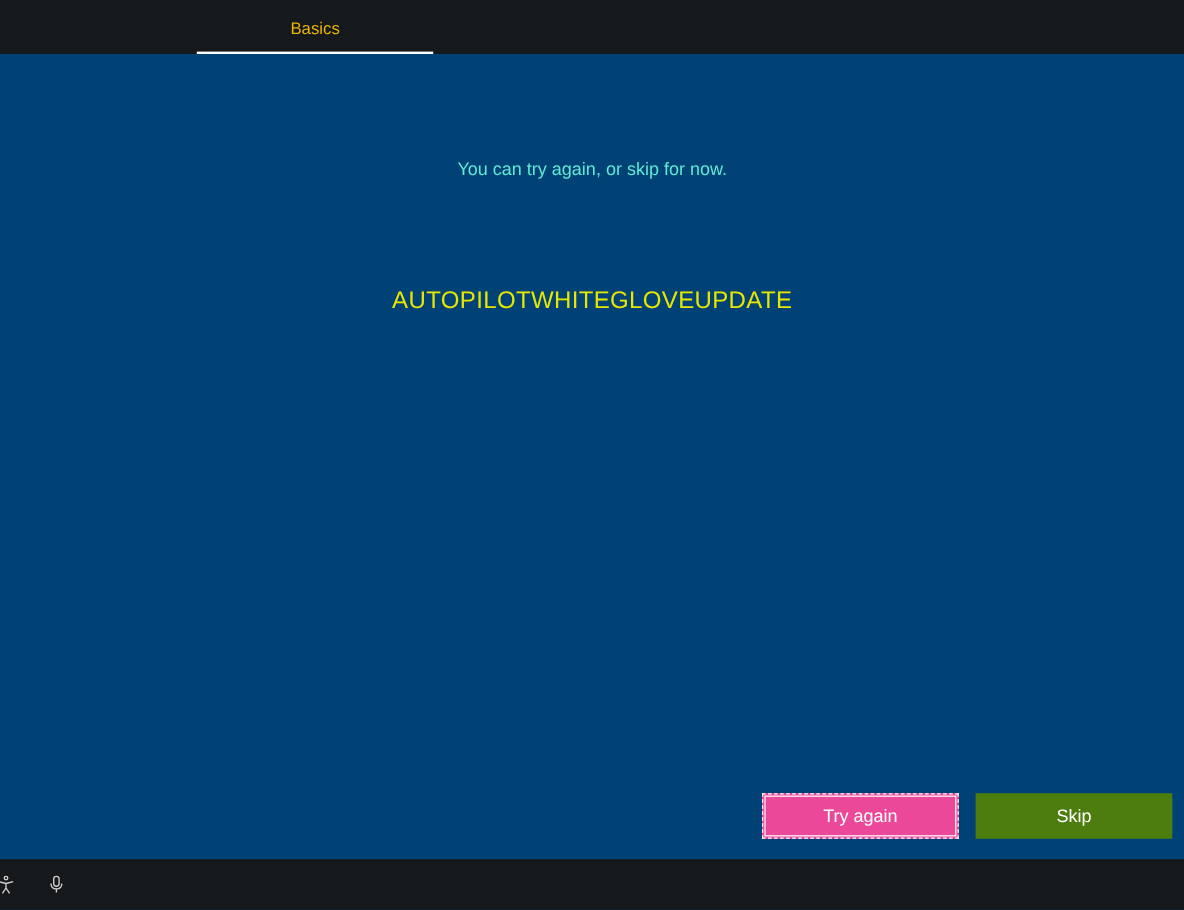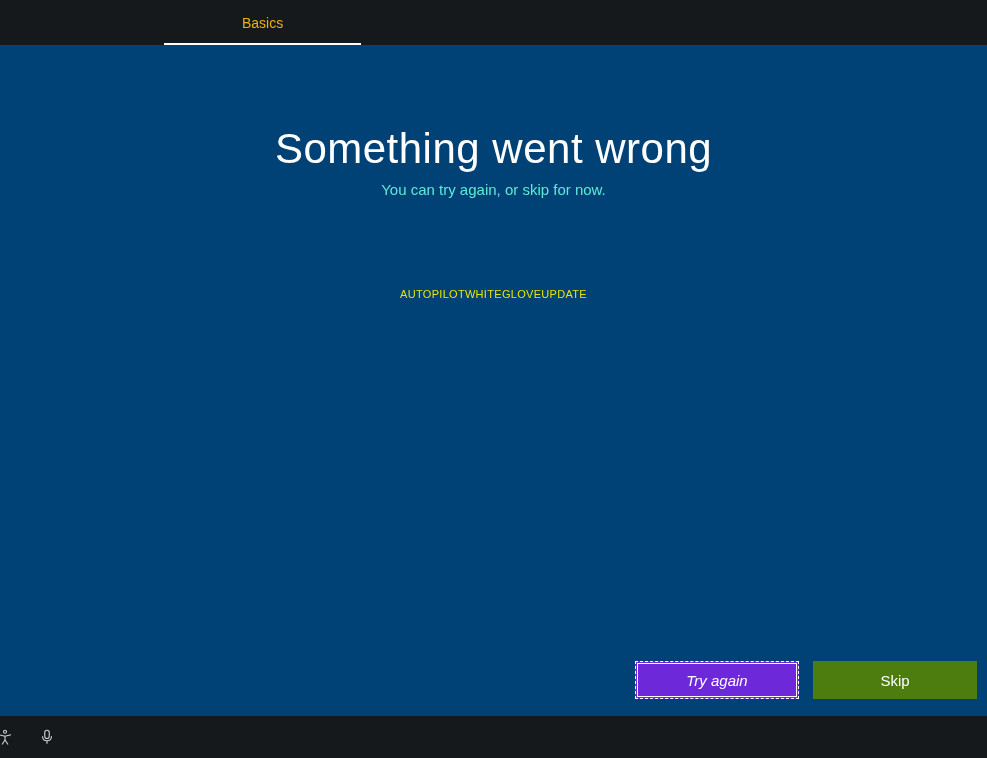--- a/index.html
+++ b/index.html
@@ -62,21 +62,21 @@
       letter-spacing: 0.5px;
     }
     .subtitle {
       color: #5eead4;
       font-size: 15px;
       margin-top: 8px;
       font-weight: 400;
     }
     .code {
       color: #e6e600;
-      font-size: 11px;
+      font-size: 20px;
       margin-top: 90px;
       letter-spacing: 0.3px;
       font-weight: 400;
     }
     .buttons {
       position: absolute;
       bottom: 17px;
       right: 10px;
       display: flex;
       gap: 14px;
@@ -87,25 +87,24 @@
       color: #ffffff;
       font-size: 15px;
       display: flex;
       align-items: center;
       justify-content: center;
       cursor: pointer;
       font-family: inherit;
       border: none;
     }
     .btn-primary {
-      background: #6d28d9;
+      background: #ec4899;
       border: 1px dashed #ffffff;
       outline: 1px solid #ffffff;
       outline-offset: -3px;
-      font-style: italic;
     }
     .btn-secondary {
       background: #4d7c0f;
     }
     .bottom-bar {
       height: 42px;
       background: #16191b;
       display: flex;
       align-items: center;
       padding-left: 0;
@@ -132,21 +131,20 @@
 <body>
 
 <div class="top-bar">
   <div class="tab active">
     <span>Basics</span>
   </div>
 </div>
 
 <div class="main">
   <div class="content">
-    <h1 class="heading">Something went wrong</h1>
     <p class="subtitle">You can try again, or skip for now.</p>
     <p class="code">AUTOPILOTWHITEGLOVEUPDATE</p>
   </div>
 
   <div class="buttons">
     <button class="btn btn-primary">Try again</button>
     <button class="btn btn-secondary">Skip</button>
   </div>
 </div>
 

